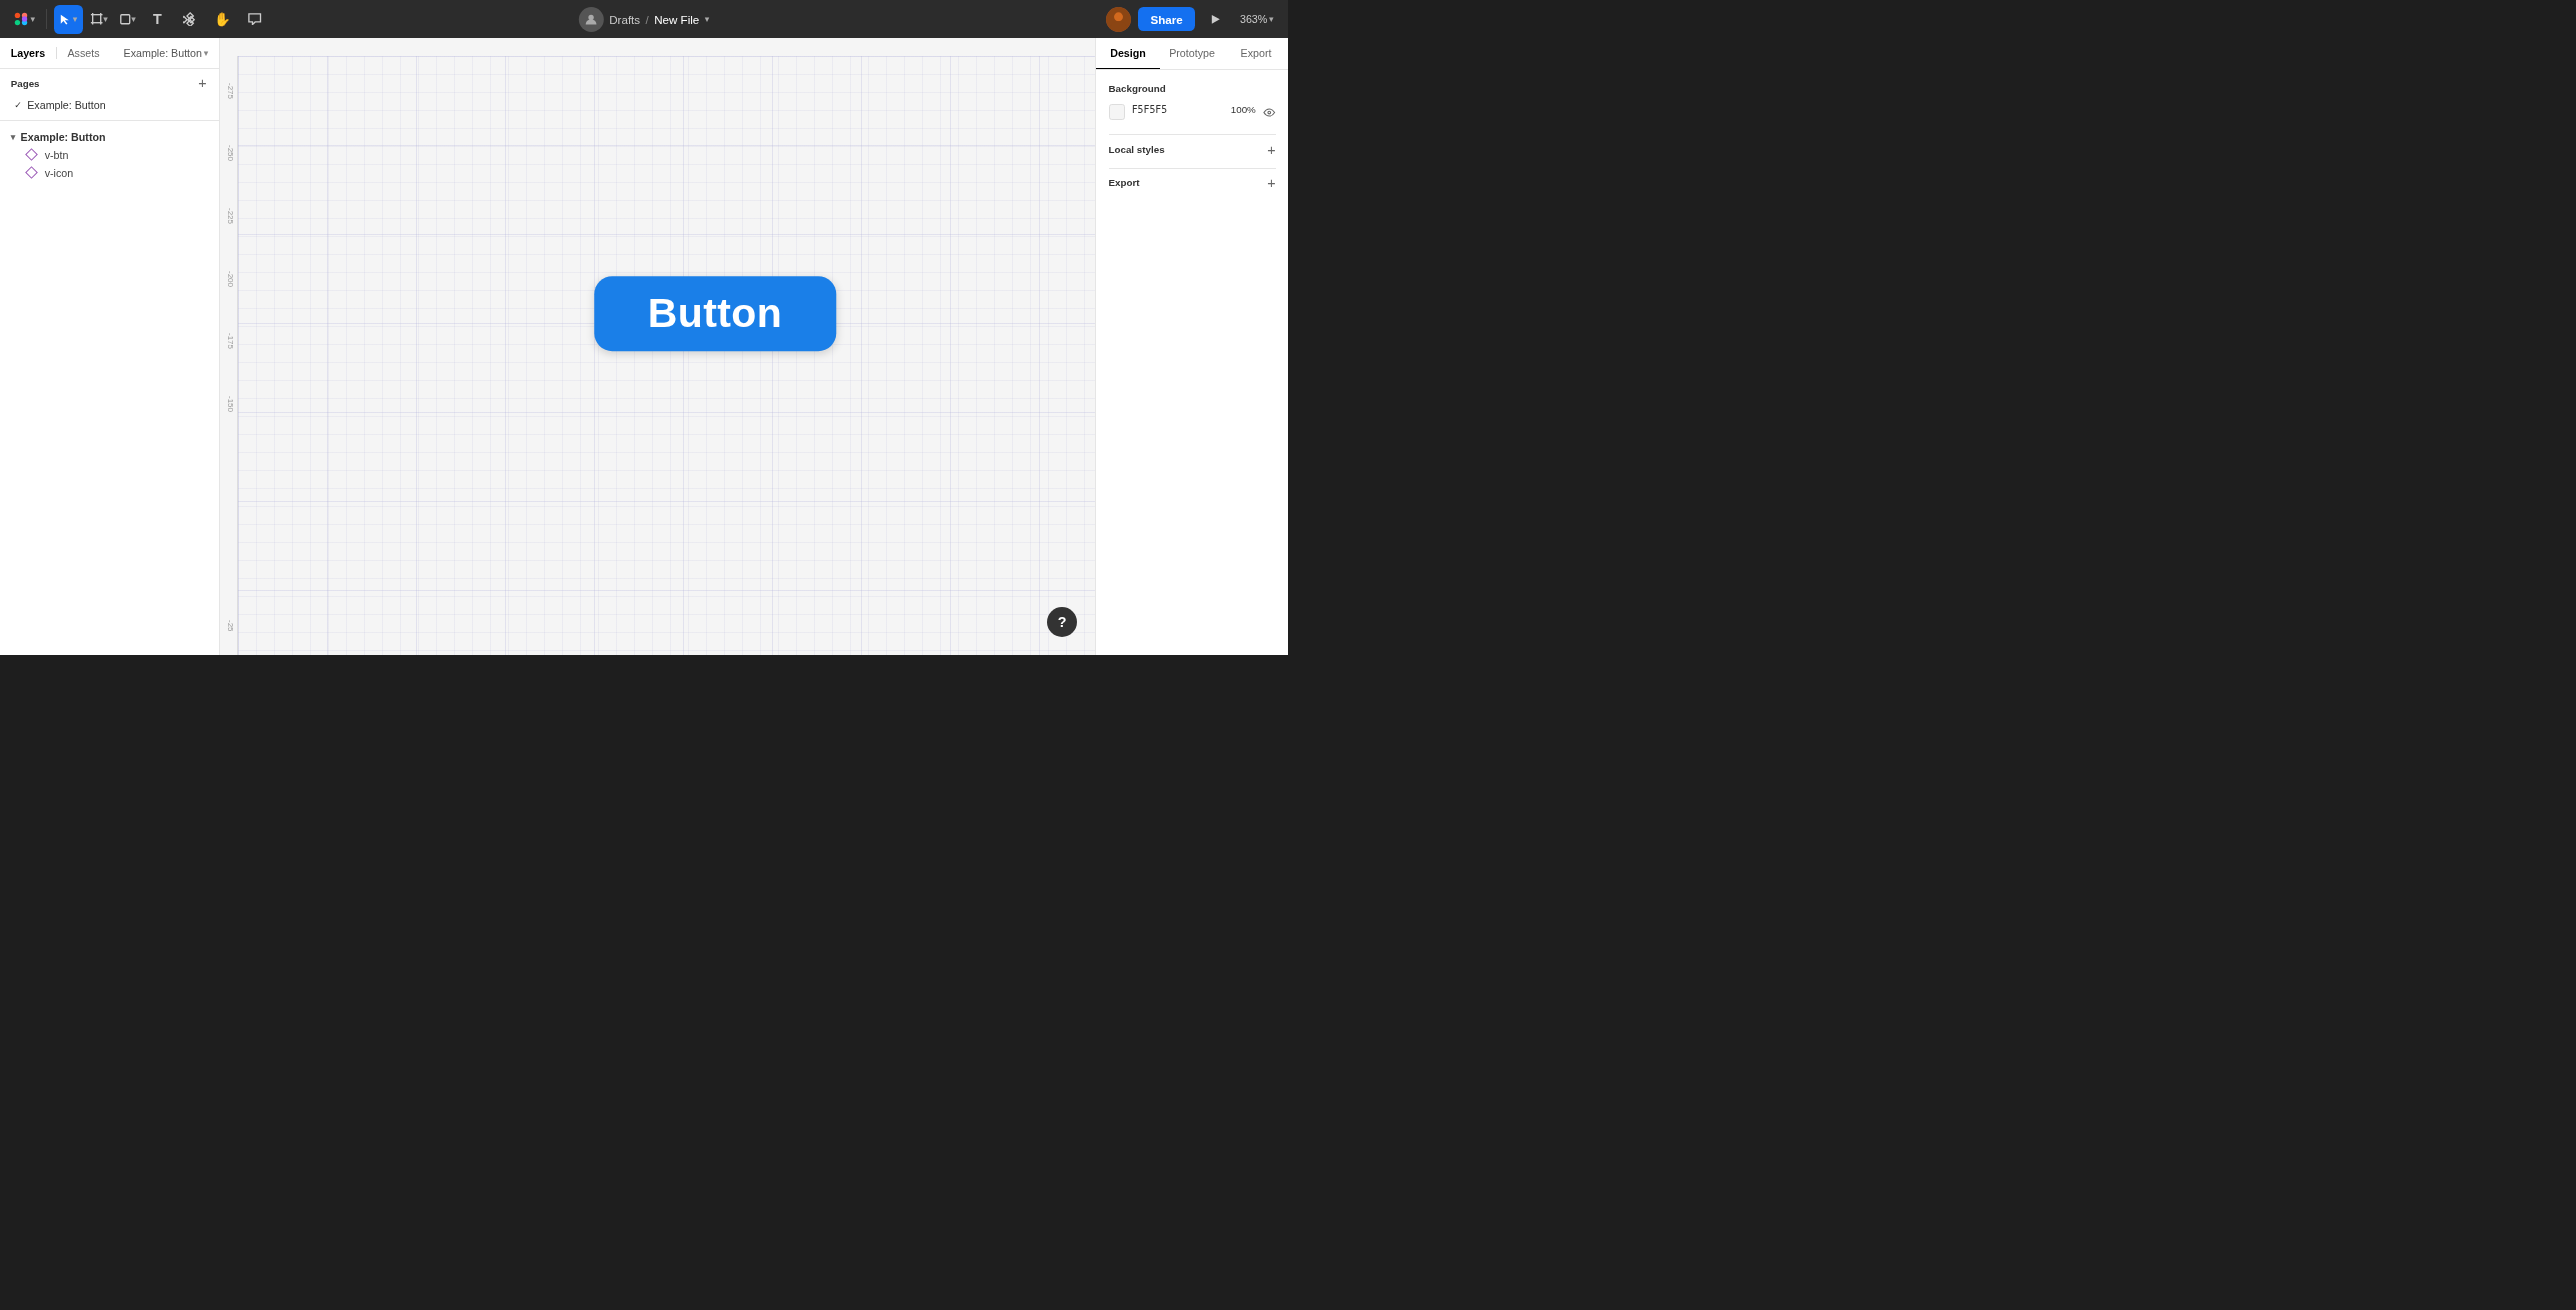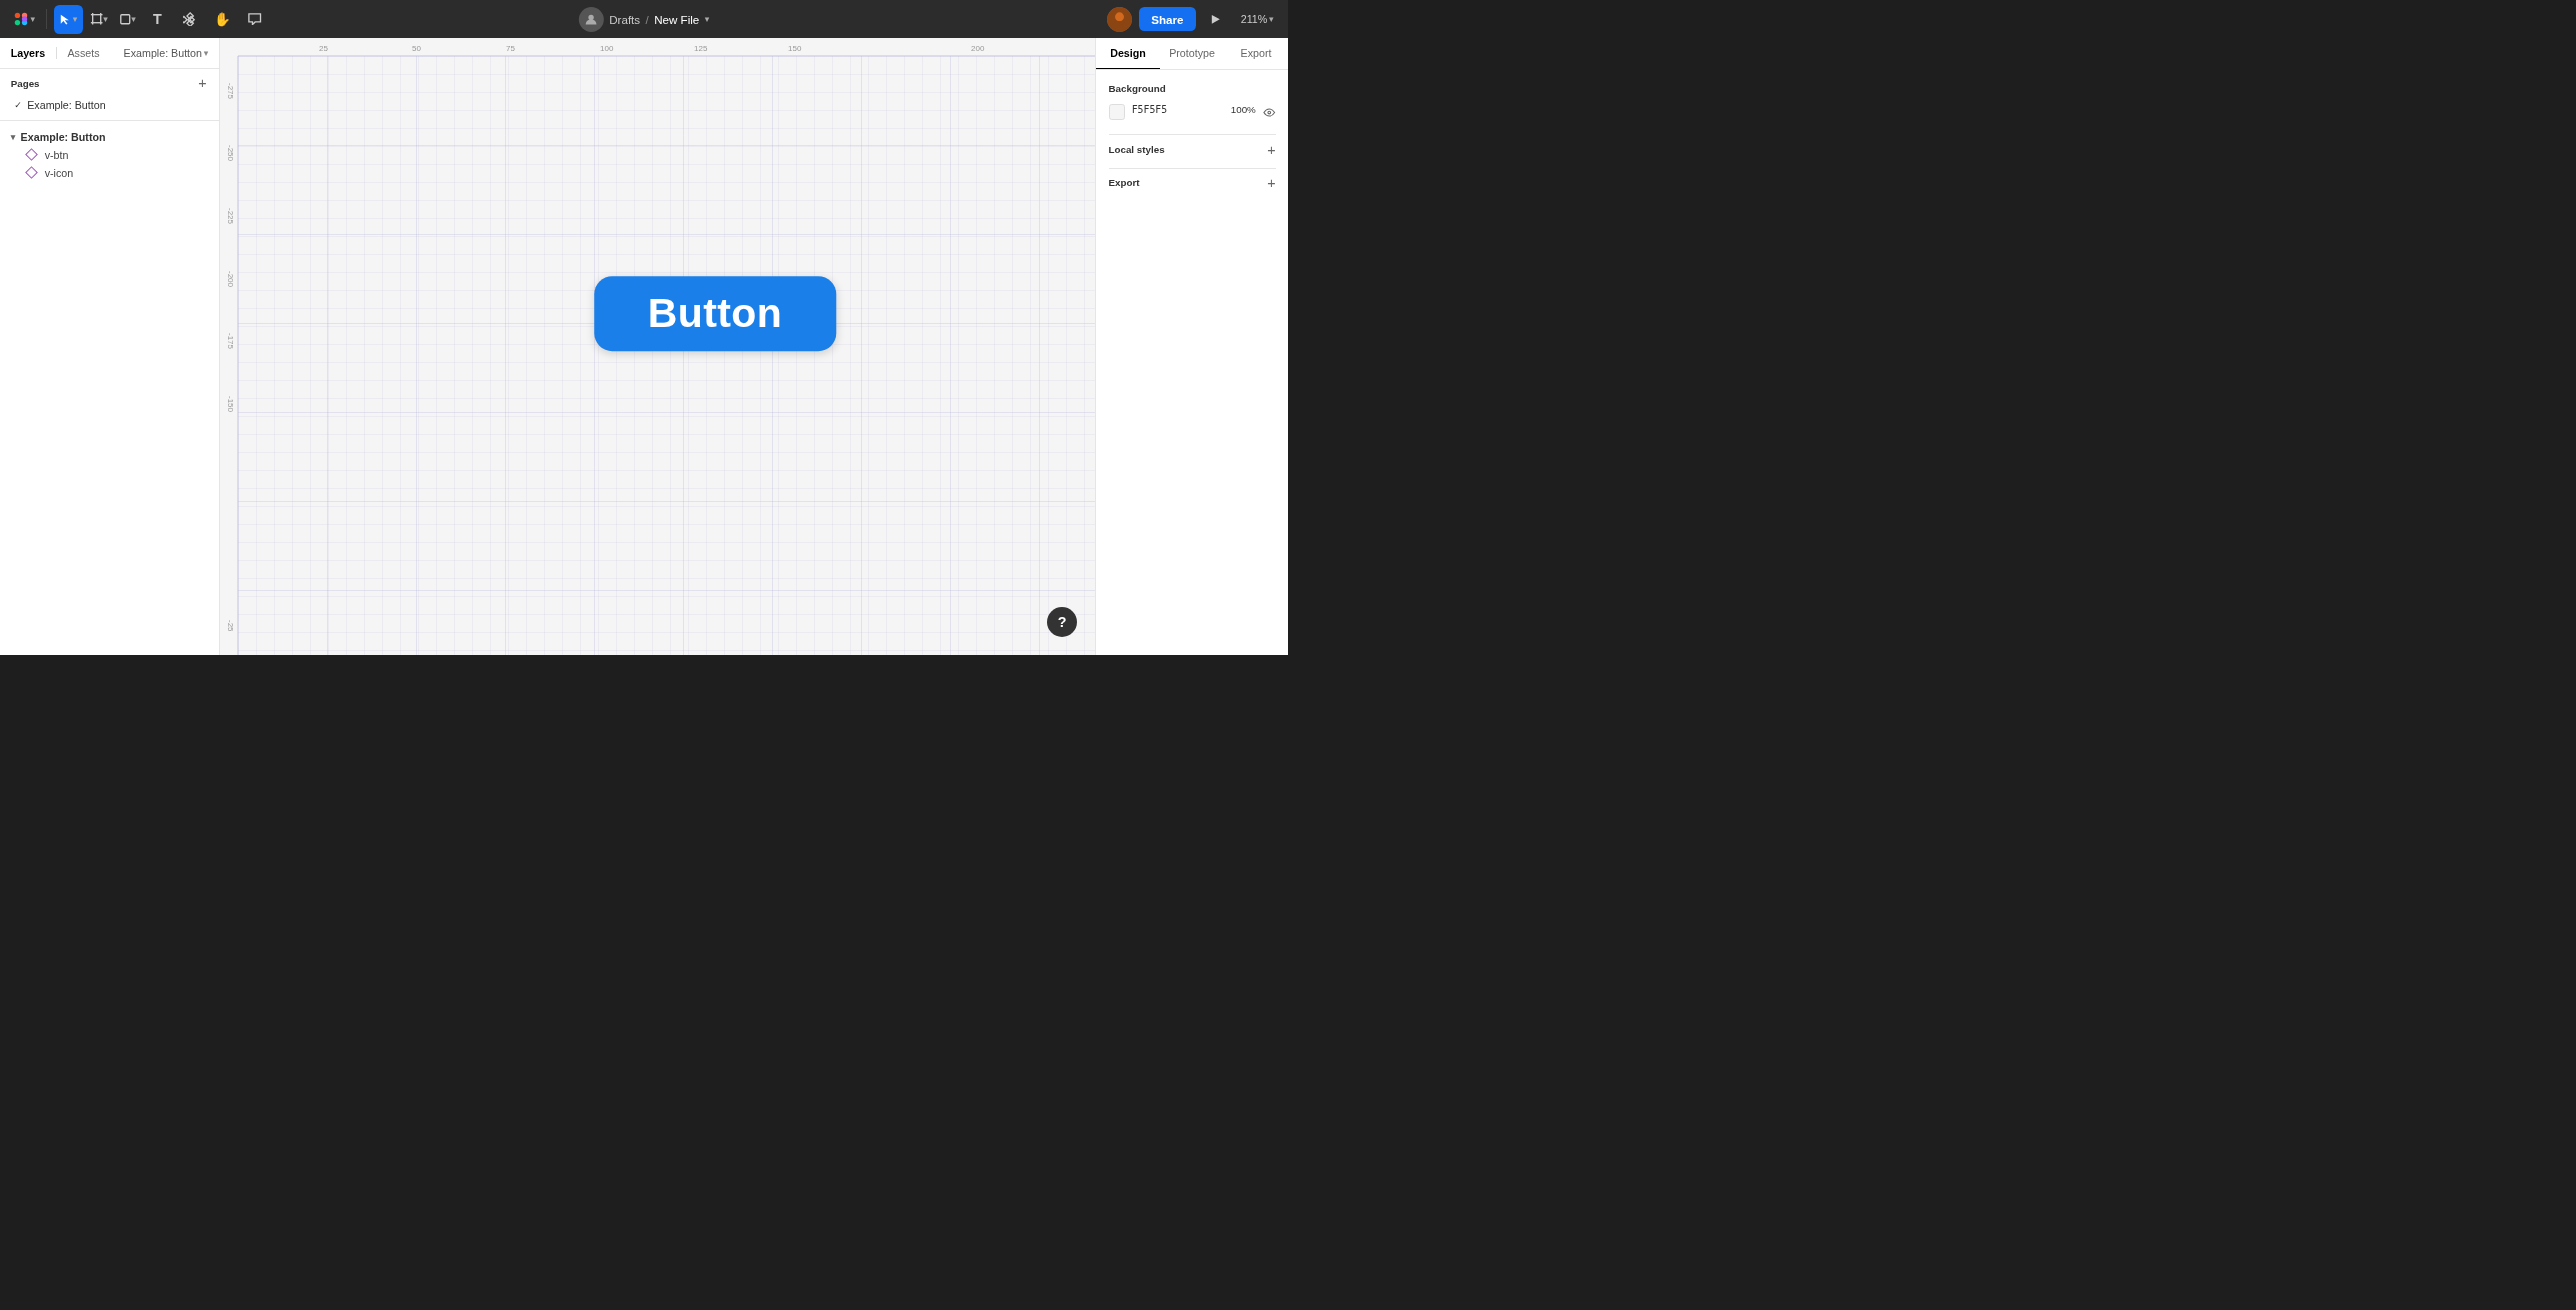--- a/index.html
+++ b/index.html
@@ -543,21 +543,21 @@
 
     <button class="share-btn">Share</button>
 
     <button class="play-btn">
       <svg width="10.7" height="10.7" viewBox="0 0 12 12" fill="#ccc">
         <polygon points="2,1 11,6 2,11"></polygon>
       </svg>
     </button>
 
     <button class="zoom-btn">
-      <span>211%</span>
+      <span>363%</span>
       <span style="font-size:9px;color:#aaa;">▾</span>
     </button>
   </div>
 </div>
 
 <div class="main-layout">
 
   <div class="left-panel">
 
     <div class="panel-tabs">
@@ -599,29 +599,20 @@
         <div class="layer-icon">
           <div class="diamond-icon"></div>
         </div>
         <span>v-icon</span>
       </div>
     </div>
   </div>
 
   <div class="canvas-area">
 
-    <div class="ruler-h">
-      <div class="ruler-tick" style="left: 81px;">25</div>
-      <div class="ruler-tick" style="left: 174px;">50</div>
-      <div class="ruler-tick" style="left: 268px;">75</div>
-      <div class="ruler-tick" style="left: 362px;">100</div>
-      <div class="ruler-tick" style="left: 456px;">125</div>
-      <div class="ruler-tick" style="left: 550px;">150</div>
-      <div class="ruler-tick" style="left: 733px;">200</div>
-    </div>
 
     <div class="ruler-v">
       <div class="ruler-vtick" style="top: 27px;">-275</div>
       <div class="ruler-vtick" style="top: 89px;">-250</div>
       <div class="ruler-vtick" style="top: 152px;">-225</div>
       <div class="ruler-vtick" style="top: 215px;">-200</div>
       <div class="ruler-vtick" style="top: 277px;">-175</div>
       <div class="ruler-vtick" style="top: 340px;">-150</div>
       <div class="ruler-vtick" style="top: 564px;">-25</div>
     </div>

